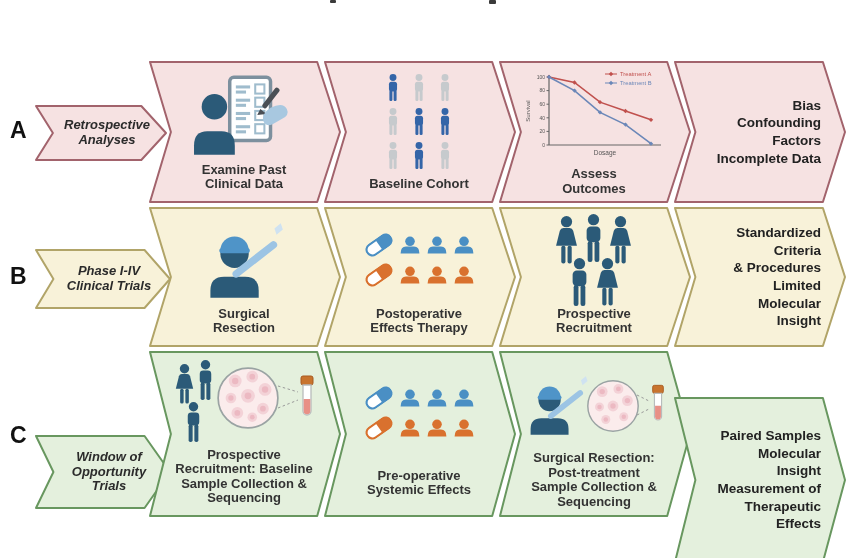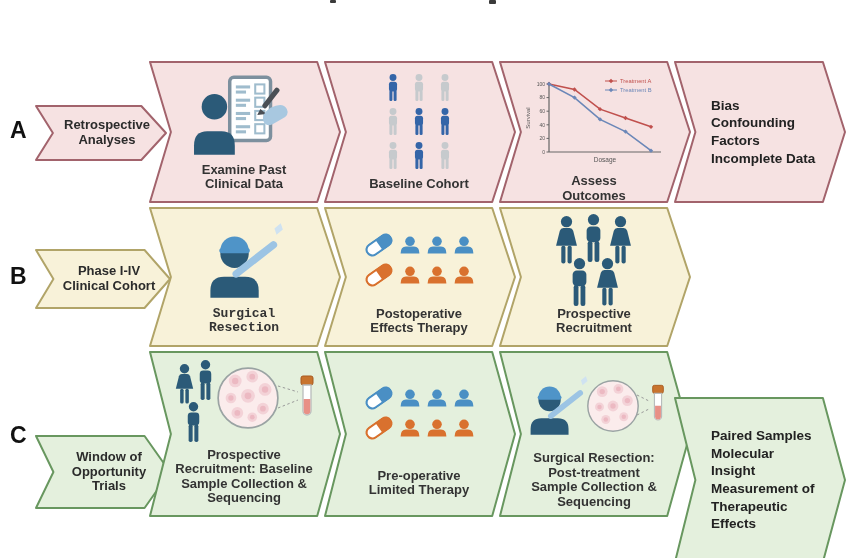--- a/index.html
+++ b/index.html
@@ -1,34 +1,34 @@
 <!DOCTYPE html>
 <html><head>
 <meta charset="utf-8">
 <style>
   html,body{margin:0;padding:0;background:#fff;}
   .canvas{position:relative;width:850px;height:558px;background:#fff;overflow:hidden;
           font-family:"Liberation Sans","DejaVu Sans",sans-serif;}
   .crop-frag{position:absolute;background:#3a3a3a;border-radius:1px;}
   .pre{white-space:pre-line;}
   .row-letter{position:absolute;font-size:23px;font-weight:700;color:#111;}
-  .label-arrow{position:absolute;}
+  .label-arrow{position:absolute;font-style:italic;}
   .label-arrow .arrow-text{position:absolute;inset:0;display:flex;align-items:center;justify-content:center;
      text-align:center;font-size:13px;font-weight:700;color:#2b2b2b;line-height:1.15;padding-left:12px;}
   .panel{position:absolute;}
   .shape{position:absolute;inset:0;width:100%;height:100%;overflow:visible;}
   .shape polygon{stroke-width:2;stroke-linejoin:round;vector-effect:non-scaling-stroke;}
   .shape-A polygon{fill:#f6e2e2;stroke:#a2636c;}
   .shape-B polygon{fill:#f8f2d9;stroke:#b1a468;}
   .shape-C polygon{fill:#e4f0dd;stroke:#68975f;}
   .panel-content{position:absolute;inset:0;padding:6px 30px 8px 28px;display:flex;flex-direction:column;}
   .icon-zone{flex:1;display:flex;align-items:center;justify-content:center;position:relative;}
   .caption{text-align:center;font-size:13px;font-weight:600;color:#333;line-height:1.12;margin-bottom:2px;}
   .outcome-content{position:absolute;inset:0;display:flex;align-items:center;justify-content:center;
-     padding:0 24px 0 36px;text-align:left;font-weight:700;font-size:13.5px;color:#222;line-height:1.3;}
+     padding:0 24px 0 36px;text-align:right;font-weight:700;font-size:13.5px;color:#222;line-height:1.3;}
   
   .navy{fill:#2b5a78;}
   .bust-blue{fill:#4a8fc4;} .bust-orange{fill:#d9712e;}
   .pill{transform:rotate(-35deg);}
   .pill-blue rect{stroke:#4a8fc4;} .pill-blue path{fill:#4a8fc4;}
   .pill-orange rect{stroke:#d9712e;} .pill-orange path{fill:#d9712e;}
   .therapy-rows{display:flex;flex-direction:column;gap:12px;align-items:center;}
   .therapy-row{display:flex;align-items:center;gap:5px;}
   .cohort-grid{display:grid;grid-template-columns:repeat(3,18px);gap:4px 8px;justify-items:center;}
   .abs{position:absolute;}
@@ -169,21 +169,21 @@
           </div>
       </div>
       <div class="caption pre">Baseline Cohort</div>
     </div>
   </div>
 
   <div class="panel" style="left:500px;top:62px;width:190px;height:140px;">
     <svg class="shape shape-A" viewBox="0 0 100 100" preserveAspectRatio="none">
         <polygon points="0,0 88,0 100,50 88,100 0,100 11,50"></polygon>
       </svg>
-    <div class="panel-content" style="padding:12px 26px 6px 24px;">
+    <div class="panel-content" style="padding:5px 26px 6px 24px;">
       <div class="icon-zone">
         <div><svg width="142" height="96" viewBox="0 0 142 96">
               <line x1="23.5" y1="78" x2="26" y2="78" stroke="#666" stroke-width="1"></line>
               <text x="22" y="79.8" font-size="5" fill="#555" text-anchor="end">0</text>
               <line x1="23.5" y1="64.4" x2="26" y2="64.4" stroke="#666" stroke-width="1"></line>
               <text x="22" y="66.2" font-size="5" fill="#555" text-anchor="end">20</text>
               <line x1="23.5" y1="50.8" x2="26" y2="50.8" stroke="#666" stroke-width="1"></line>
               <text x="22" y="52.599999999999994" font-size="5" fill="#555" text-anchor="end">40</text>
               <line x1="23.5" y1="37.2" x2="26" y2="37.2" stroke="#666" stroke-width="1"></line>
               <text x="22" y="39" font-size="5" fill="#555" text-anchor="end">60</text>
@@ -229,24 +229,24 @@
 Incomplete Data</div>
   </div>
 
   <div class="row-letter pre" style="left:10px;top:263px;">B</div>
 
   <div class="label-arrow" style="left:36px;top:250px;width:134px;height:58px;">
     <svg class="shape shape-B" viewBox="0 0 100 100" preserveAspectRatio="none">
         <polygon points="0,0 81,0 100,50 81,100 0,100 13,50"></polygon>
       </svg>
     <div class="arrow-text pre">Phase I-IV
-Clinical Cohort</div>
-  </div>
-
-  <div class="panel" style="left:150px;top:208px;width:190px;height:138px;font-family:Liberation Mono, monospace;">
+Clinical Trials</div>
+  </div>
+
+  <div class="panel" style="left:150px;top:208px;width:190px;height:138px;">
     <svg class="shape shape-B" viewBox="0 0 100 100" preserveAspectRatio="none">
         <polygon points="0,0 88,0 100,50 88,100 0,100 11,50"></polygon>
       </svg>
     <div class="panel-content">
       <div class="icon-zone">
         <svg width="84" height="76" viewBox="0 0 80 72">
           <path d="M8 72 v-7 q0-13 13-13 h20 q13 0 13 13 v7 z" class="navy"></path>
           <circle cx="31" cy="30" r="13.5" class="navy"></circle>
           <path d="M17.5 27 a13.5 13.5 0 0 1 27 0 z" fill="#4f94c8"></path>
           <rect x="16.5" y="24.5" width="29" height="5" rx="2.5" fill="#4f94c8"></rect>
@@ -368,20 +368,29 @@
                 <rect x="13" y="28.5" width="4" height="17" rx="1.8"></rect>
               </g>
             </svg>
         </div>
       </div>
       <div class="caption pre">Prospective
 Recruitment</div>
     </div>
   </div>
 
+  <div class="panel" style="left:675px;top:208px;width:170px;height:138px;">
+    <svg class="shape shape-B" viewBox="0 0 100 100" preserveAspectRatio="none">
+        <polygon points="0,0 87,0 100,50 87,100 0,100 12,50"></polygon>
+      </svg>
+    <div class="outcome-content pre">Standardized Criteria
+&amp; Procedures
+Limited Molecular
+Insight</div>
+  </div>
 
   <div class="row-letter pre" style="left:10px;top:422px;">C</div>
 
   <div class="label-arrow" style="left:36px;top:400px;width:134px;height:72px;margin-top:36px;">
     <svg class="shape shape-C" viewBox="0 0 100 100" preserveAspectRatio="none">
         <polygon points="0,0 81,0 100,50 81,100 0,100 13,50"></polygon>
       </svg>
     <div class="arrow-text pre">Window of
 Opportunity
 Trials</div>
@@ -508,21 +517,21 @@
             <svg width="22" height="18" viewBox="0 0 22 17">
                 <g class="bust-orange">
                   <circle cx="11" cy="4.8" r="4.8"></circle>
                   <path d="M1.6 17 q0-7 5.4-7 h8 q5.4 0 5.4 7 z"></path>
                 </g>
               </svg>
           </div>
         </div>
       </div>
       <div class="caption pre">Pre-operative
-Limited Therapy</div>
+Systemic Effects</div>
     </div>
   </div>
 
   <div class="panel" style="left:500px;top:352px;width:190px;height:164px;">
     <svg class="shape shape-C" viewBox="0 0 100 100" preserveAspectRatio="none">
         <polygon points="0,0 88,0 100,50 88,100 0,100 11,50"></polygon>
       </svg>
     <div class="panel-content" style="padding:19px 26px 8px 24px;">
       <div class="icon-zone">
         <div style="position:relative;width:142px;height:80px;">

